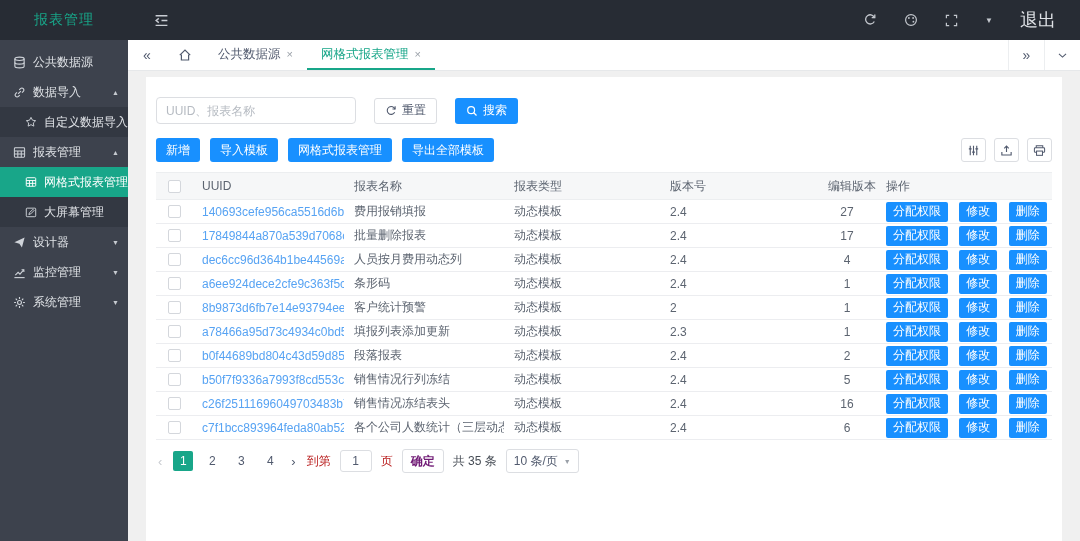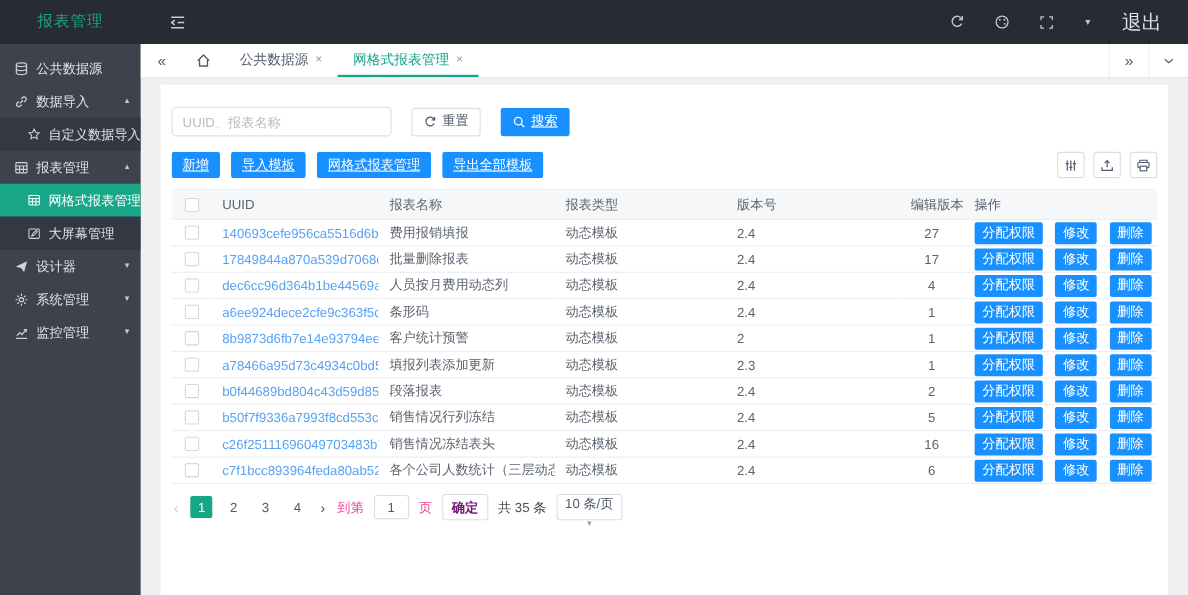--- a/index.html
+++ b/index.html
@@ -53,21 +53,21 @@
 
   
   .search-row { display:flex; align-items:center; gap:18px; }
   .search-input { width:200px; height:27px; border:1px solid #dcdee2; border-radius:4px;
     padding:0 9px; font-size:12px; color:#515a6e; outline:none;
     font-family:"Liberation Sans","DejaVu Sans",sans-serif; }
   .search-input::placeholder { color:#b6bbc2; }
   .btn { display:inline-flex; align-items:center; gap:5px; height:26px; padding:0 10px;
     border-radius:3px; font-size:12px; cursor:pointer; border:1px solid transparent; }
   .btn-plain { background:#fff; border-color:#dcdee2; color:#515a6e; }
-  .btn-primary { background:var(--primary-blue,#1890ff); color:#fff;text-decoration:underline; }
+  .btn-primary { background:var(--primary-blue,#1890ff); color:#fff; }
 
   
   .toolbar-row { display:flex; align-items:center; gap:10px; margin-top:14px; }
   .btn-sm { height:24px; padding:0 9px; font-size:12px; }
   .tool-icons { margin-left:auto; display:flex; gap:8px; }
   .icon-btn { width:25px; height:24px; border:1px solid #dcdee2; border-radius:3px;
     background:#fff; display:flex; align-items:center; justify-content:center;
     color:#515a6e; cursor:pointer; }
 
   
@@ -84,29 +84,29 @@
     background:var(--primary-blue,#1890ff); color:#fff; font-size:12px; cursor:pointer;
     margin-right:8px; font-family:"Liberation Sans","DejaVu Sans",sans-serif; }
 
   
   .pager { display:flex; align-items:center; gap:9px; margin-top:9px; font-size:12px; color:#515a6e; }
   .pg-chevron { font-size:13px; cursor:pointer; padding:0 2px; }
   .pg-chevron.disabled { color:#c9ccd1; }
   .pg-num { min-width:20px; height:20px; line-height:20px; text-align:center;
     border-radius:2px; cursor:pointer; }
   .pg-num.active { background:var(--accent-green,#18a689); color:#fff; }
-  .pg-label { color:#ec4899;text-align:center; }
+  .pg-label { color:#b91c1c;text-align:center; }
   .pg-input { width:32px; height:22px; border:1px solid #dcdee2; border-radius:3px;
     text-align:center; font-size:12px; color:#515a6e; outline:none; }
   .pg-confirm { height:24px; padding:0 8px; border:1px solid #dcdee2; border-radius:3px;
     background:#fff; font-weight:bold; color:#701a75; font-size:12px; cursor:pointer;
     font-family:"Liberation Sans","DejaVu Sans",sans-serif; }
   .pg-total { color:#464c55; }
   .pg-size { height:24px; border:1px solid #dcdee2; border-radius:3px; background:#fff;
-    display:inline-flex; align-items:center; gap:6px; padding:0 7px; cursor:pointer;flex-direction:column; }
+    display:inline-flex; align-items:center; gap:6px; padding:0 7px; cursor:pointer; }
   .pg-size .caret { color:#9aa0a8; font-size:7px; }
 </style>
 </head>
 <body>
 
 <div class="topbar">
   <div class="topbar-title">报表管理</div>
   <span class="menu-fold">
     <svg width="15" height="15" viewBox="0 0 14 14" fill="none" stroke="currentColor" stroke-width="1.3">
         <path d="M1.5 2.5h11M7 7h5.5M1.5 11.5h11"></path>
@@ -201,36 +201,36 @@
         <svg width="13" height="13" viewBox="0 0 14 14">
           <path d="M1.5 6.8L12.5 1.7 9.6 12.3 6.9 8.4z" fill="currentColor"></path>
         </svg>
       </span>
     <span>设计器</span>
     <span class="side-arrow">▼</span>
   </div>
   <div class="side-item">
     <span class="s-ic">
         <svg width="13" height="13" viewBox="0 0 14 14" fill="none" stroke="currentColor" stroke-width="1.2">
-          <circle cx="7" cy="7" r="2.1"></circle>
-          <path d="M7 1.2v2M7 10.8v2M1.2 7h2M10.8 7h2M2.9 2.9l1.4 1.4M9.7 9.7l1.4 1.4M11.1 2.9L9.7 4.3M4.3 9.7l-1.4 1.4"></path>
-        </svg>
-      </span>
-    <span>系统管理</span>
-    <span class="side-arrow">▼</span>
-  </div>
-  <div class="side-item">
-    <span class="s-ic">
-        <svg width="13" height="13" viewBox="0 0 14 14" fill="none" stroke="currentColor" stroke-width="1.2">
           <path d="M1.5 12.5h11"></path>
           <path d="M2.5 9.8l3-3 2 2 4-4.6"></path>
           <path d="M9.2 4h2.5v2.5"></path>
         </svg>
       </span>
     <span>监控管理</span>
+    <span class="side-arrow">▼</span>
+  </div>
+  <div class="side-item">
+    <span class="s-ic">
+        <svg width="13" height="13" viewBox="0 0 14 14" fill="none" stroke="currentColor" stroke-width="1.2">
+          <circle cx="7" cy="7" r="2.1"></circle>
+          <path d="M7 1.2v2M7 10.8v2M1.2 7h2M10.8 7h2M2.9 2.9l1.4 1.4M9.7 9.7l1.4 1.4M11.1 2.9L9.7 4.3M4.3 9.7l-1.4 1.4"></path>
+        </svg>
+      </span>
+    <span>系统管理</span>
     <span class="side-arrow">▼</span>
   </div>
 </div>
 
 <div class="main">
 
   <div class="tabbar">
     <span class="tab-sq">«</span>
     <span class="tab-sq">
       <span>

